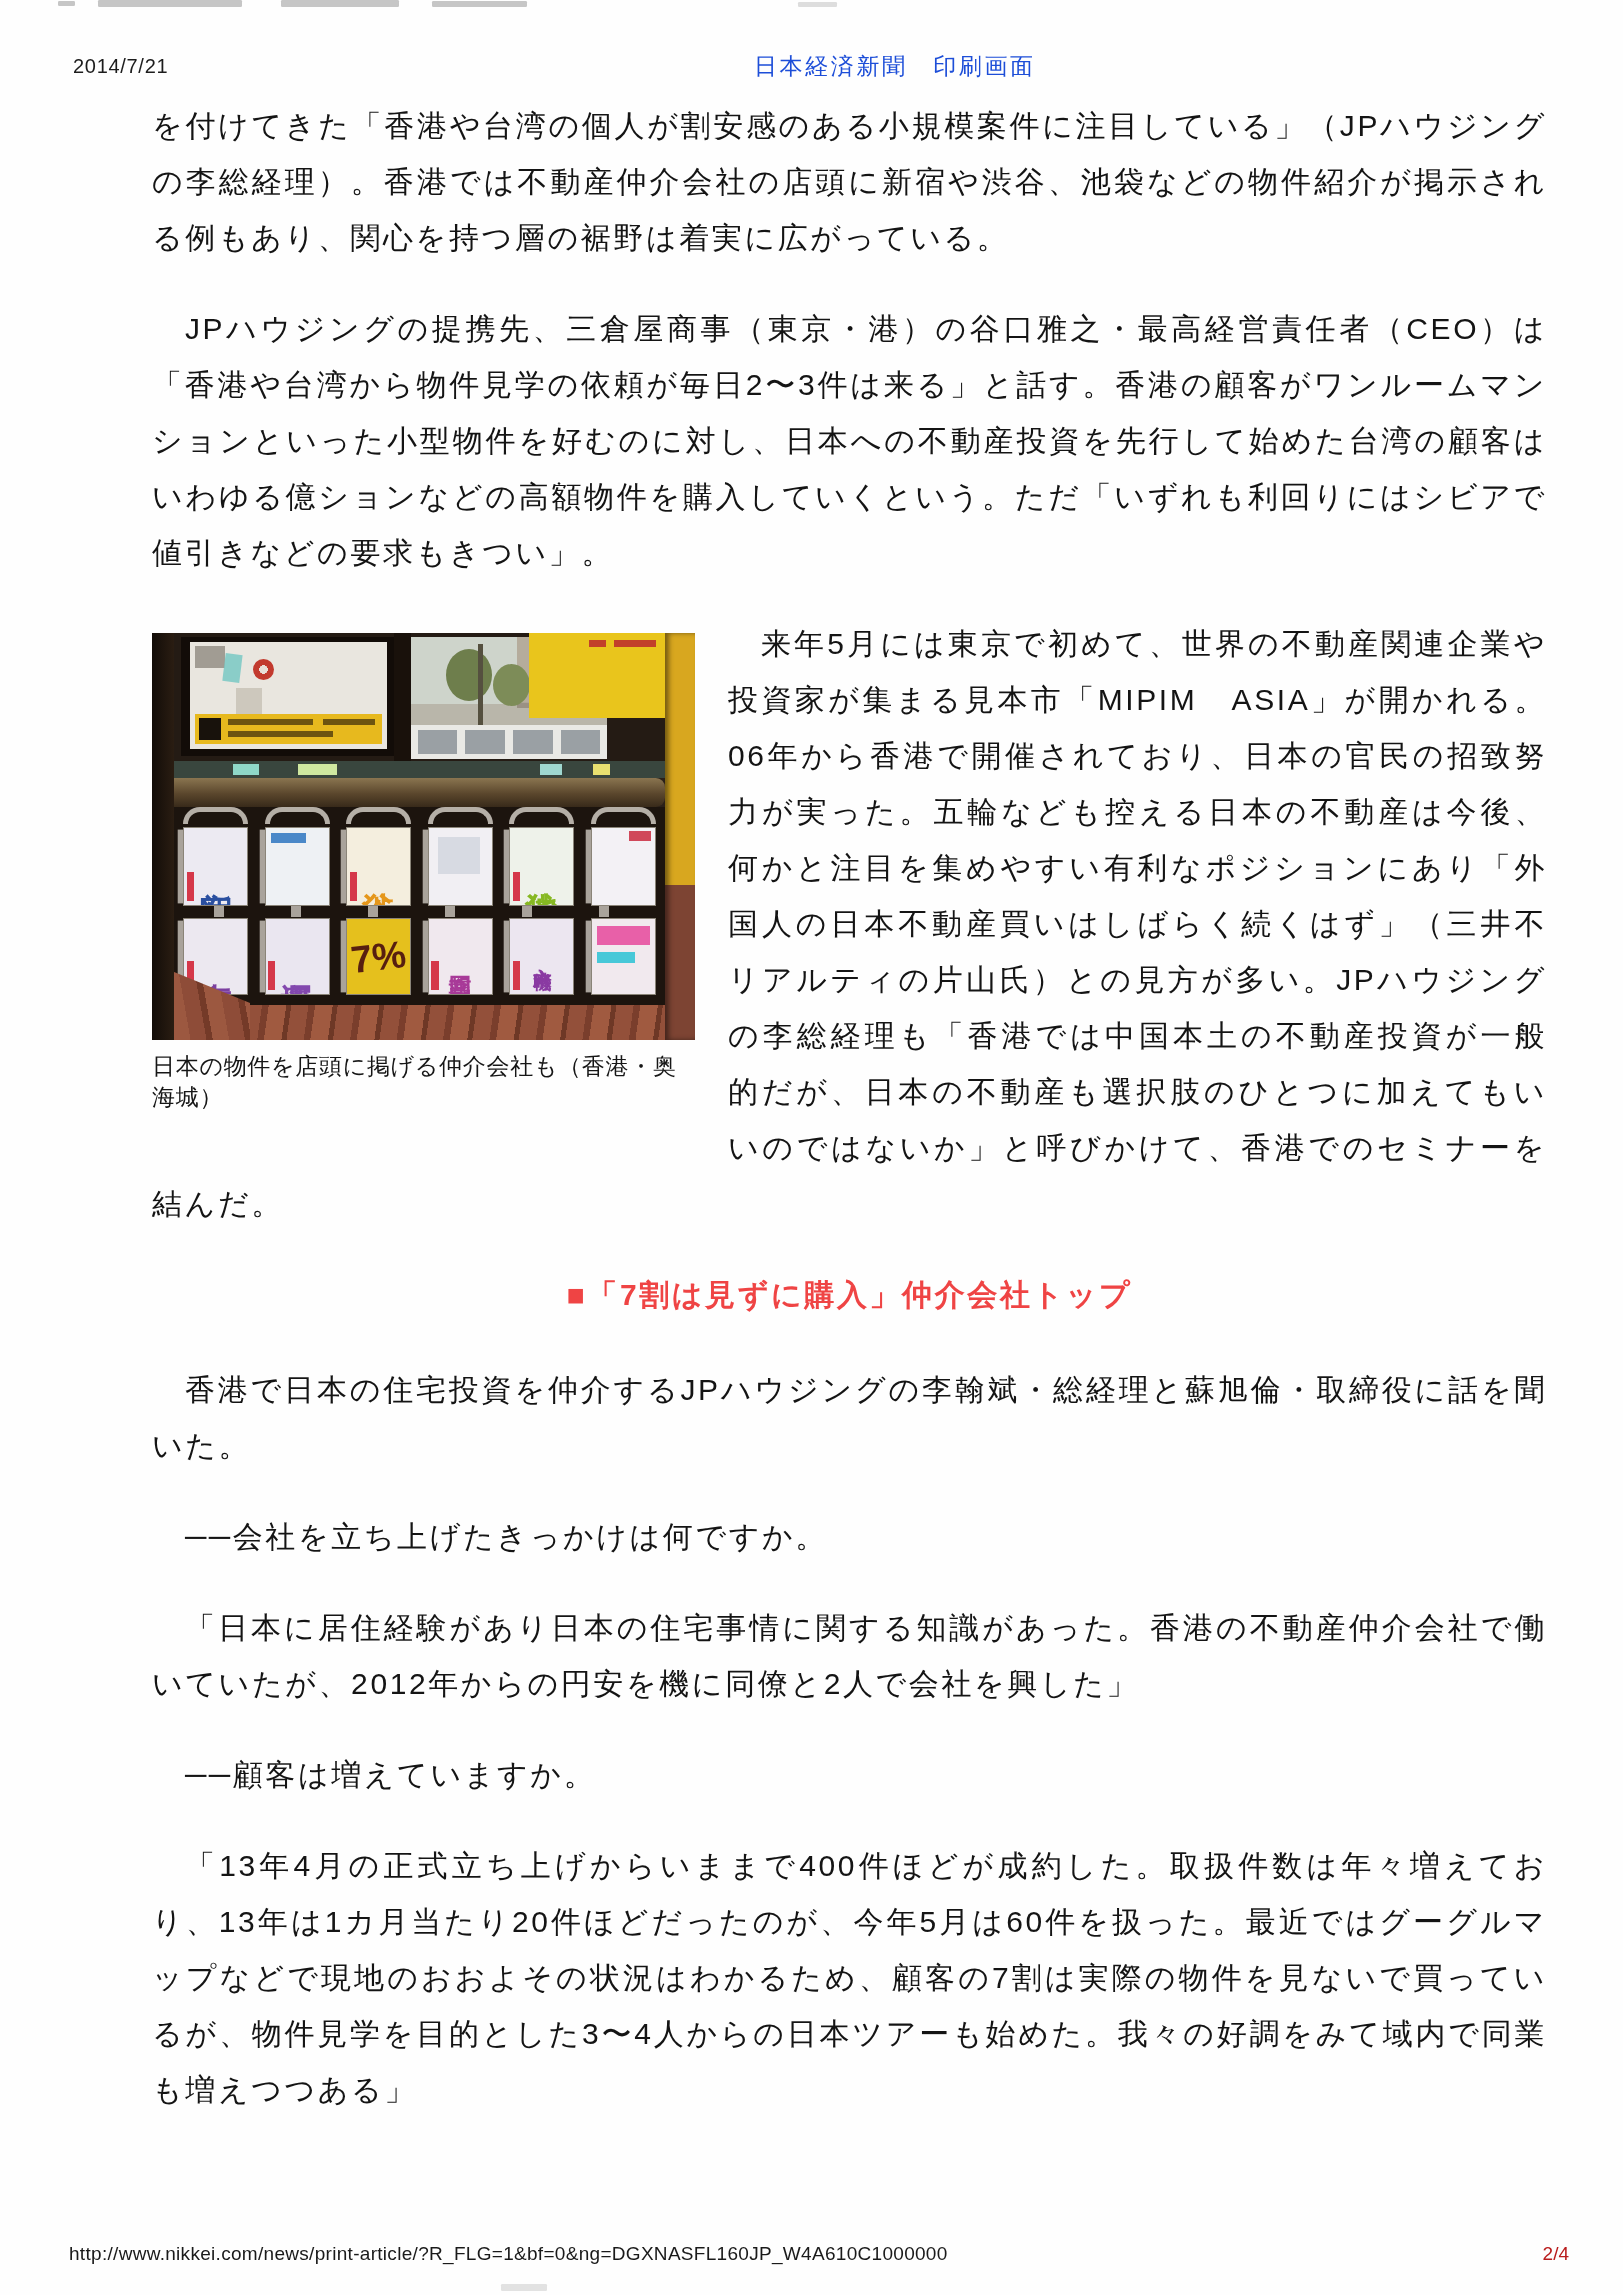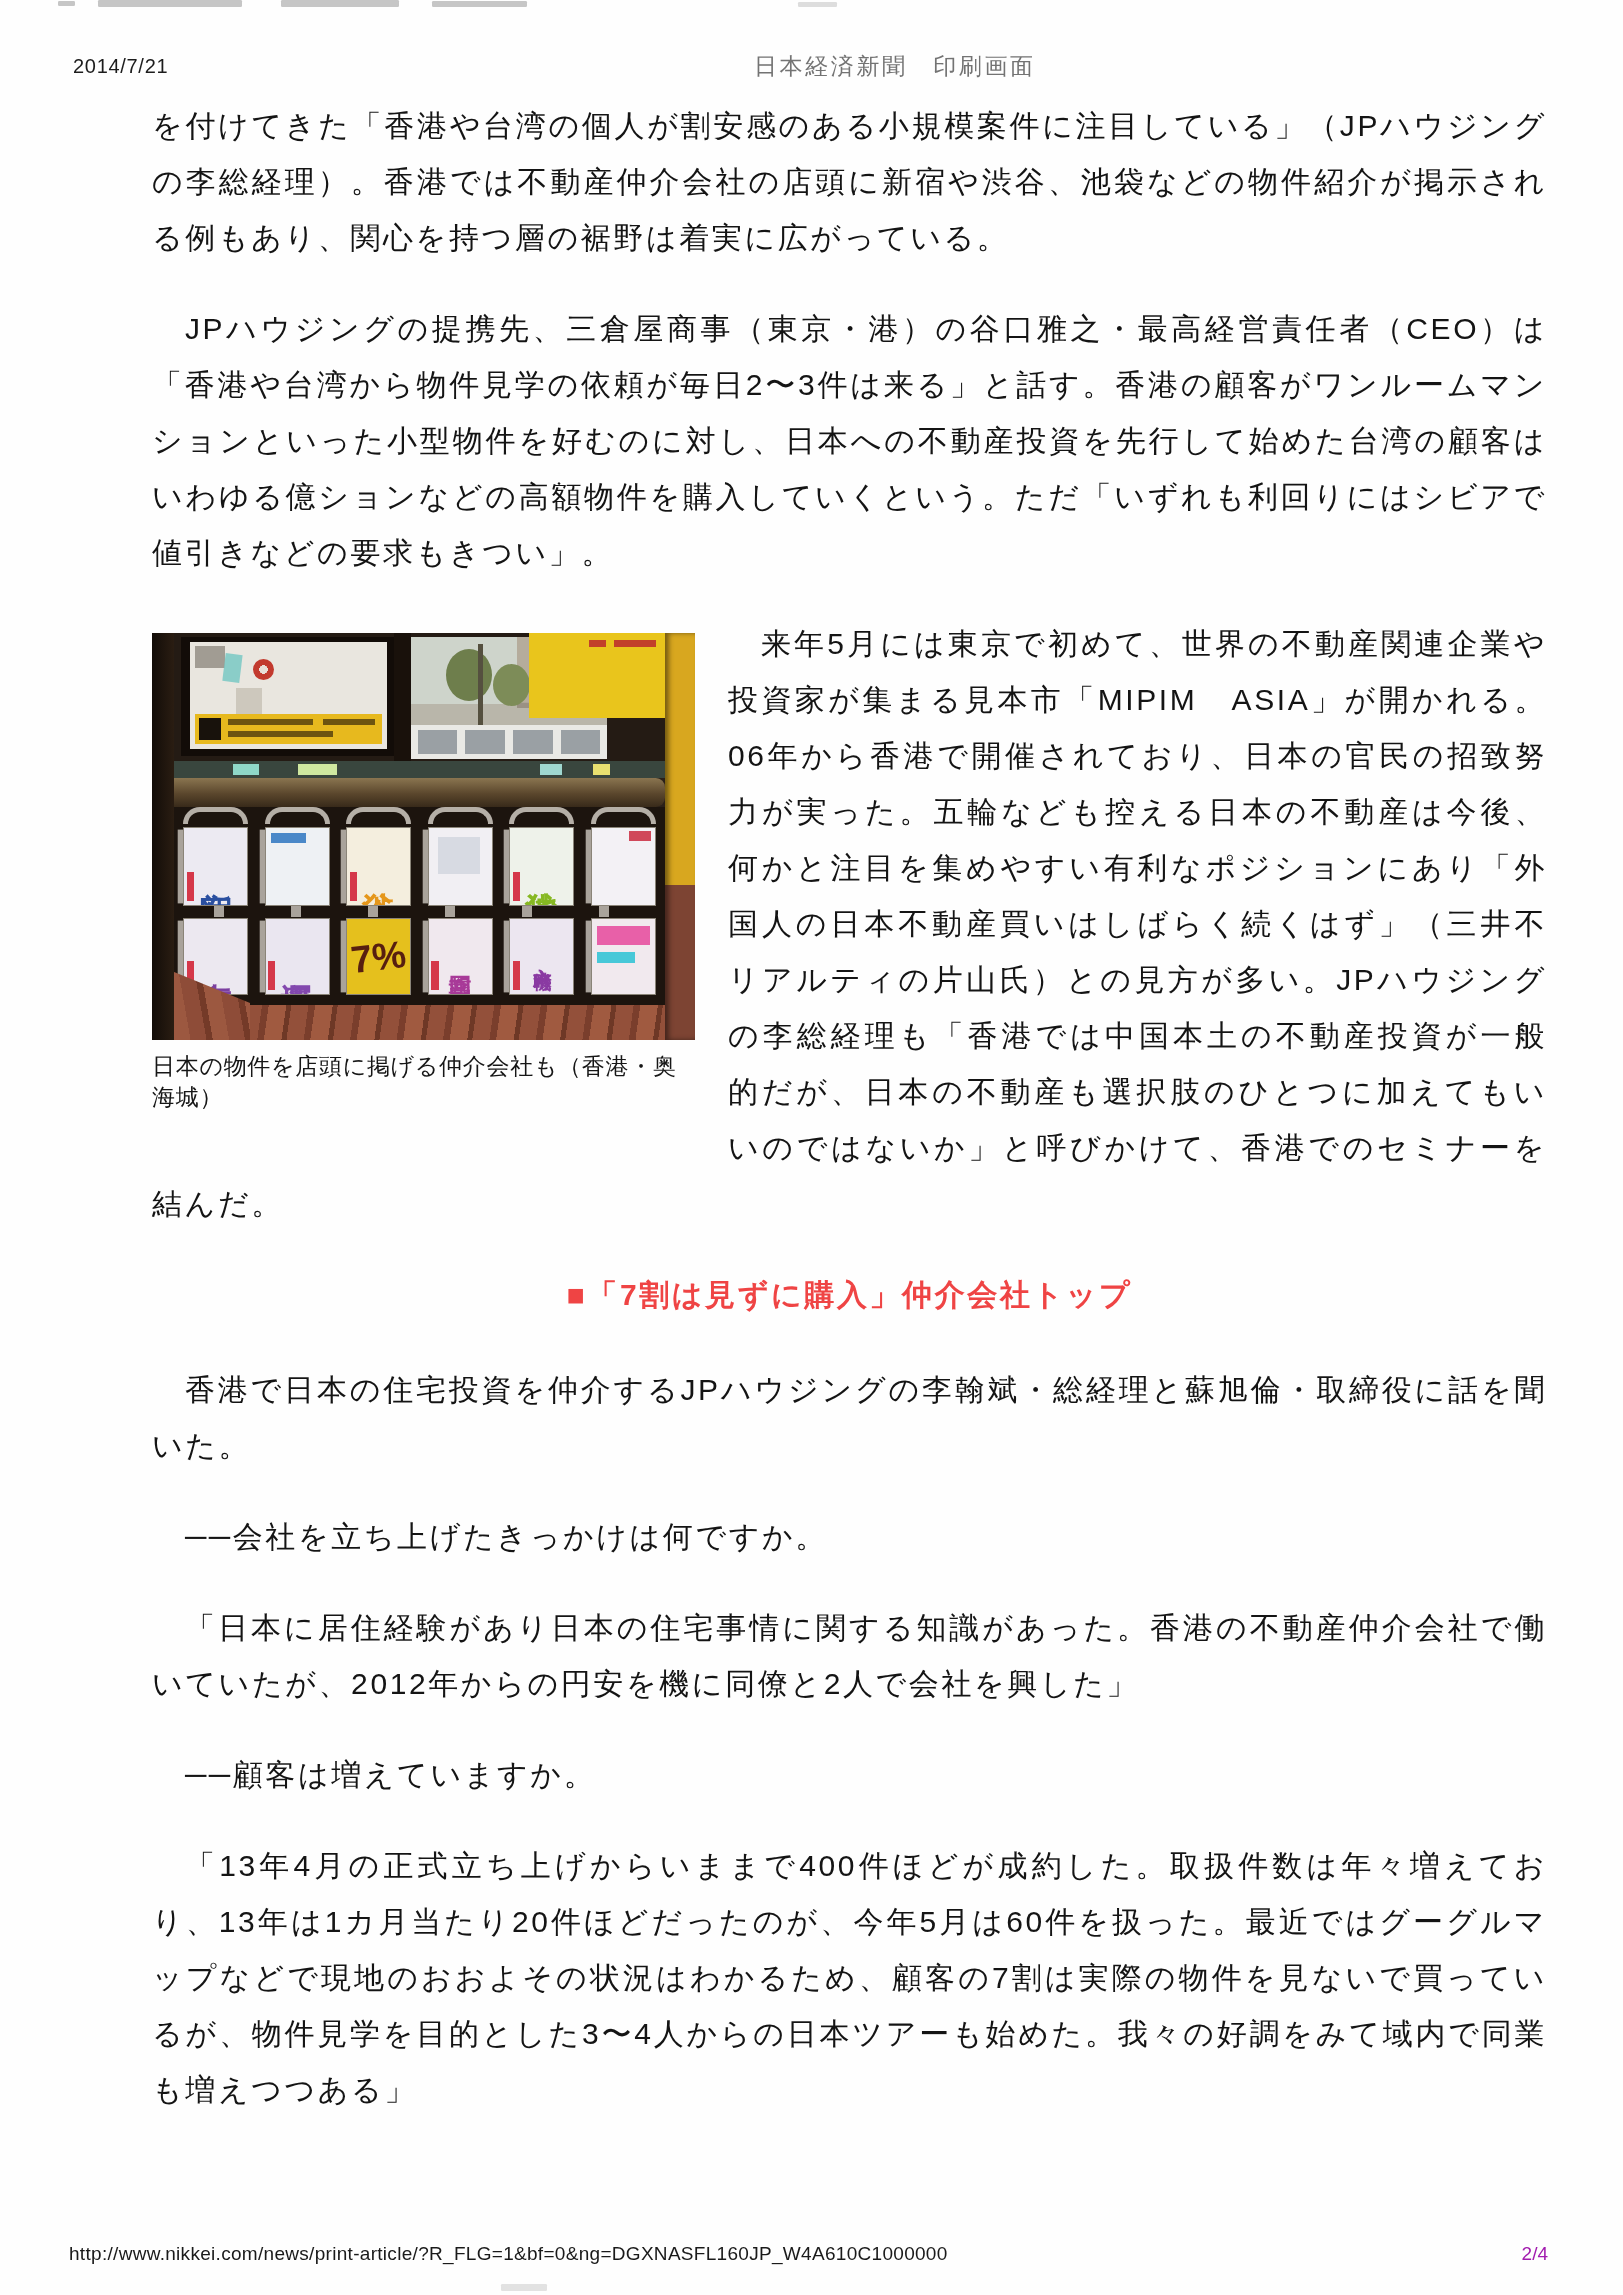--- a/index.html
+++ b/index.html
@@ -4,21 +4,21 @@
 <style>
   html,body{margin:0;padding:0;background:#ffffff;}
   body{width:1623px;height:2295px;position:relative;font-family:"Liberation Sans","DejaVu Sans",sans-serif;color:#111;}
   .page{position:absolute;inset:0;background:#fefefe;overflow:hidden;}
 
   
   .artifact{position:absolute;background:#c6c6c6;border-radius:1.3px;}
 
   
   .hdr-date{position:absolute;left:73px;top:55px;font-size:20px;letter-spacing:0.7px;color:#1c1c1c;}
-  .hdr-title{position:absolute;left:754px;top:51px;font-size:23px;letter-spacing:2.6px;color:#737373;}
+  .hdr-title{position:absolute;left:754px;top:51px;font-size:23px;letter-spacing:2.6px;color:#1d4ed8;}
 
   
   .content{position:absolute;left:152px;top:98px;width:1395px;}
   .content p{margin:0 0 35px 0;font-size:30px;line-height:56px;letter-spacing:2.6px;text-align:justify;color:#141414;}
   .content p.indent{text-indent:33px;}
   .subhead{margin:9.2px 0 39px 0;font-size:30px;line-height:56px;letter-spacing:2.6px;font-weight:600;color:#ef4444;text-align:center;}
 
   
   figure.photo-fig{float:left;width:543px;margin:17px 33px 9.2px 0;padding:0;}
   figcaption{margin-top:10.5px;font-size:23px;line-height:31px;letter-spacing:0.7px;color:#161616;text-align:left;}
@@ -83,21 +83,21 @@
   .c12::before{content:"";position:absolute;top:6.5px;left:5.2px;right:5.2px;height:19.6px;background:#e860a8;}
   .c12::after{content:"";position:absolute;top:33px;left:5.2px;width:38px;height:10.5px;background:#48c8d8;}
   .ph-stone{position:absolute;left:0;right:0;bottom:0;height:35px;
      background:repeating-linear-gradient(98deg,#93503a 0 17px,#7a3e2c 17px 23.6px,#a05a40 23.6px 41px,#6e3826 41px 46px);}
   .ph-stone-left{position:absolute;left:0;bottom:0;width:98px;height:77px;
      background:repeating-linear-gradient(80deg,#8e4c38 0 15.7px,#743a28 15.7px 22px,#9c5840 22px 38px);
      clip-path:polygon(0 0,100% 52%,100% 100%,0 100%);}
 
   
   .ftr-url{position:absolute;left:69px;top:2243px;font-size:19px;letter-spacing:0.3px;color:#1a1a1a;}
-  .ftr-page{position:absolute;right:75px;top:2243px;font-size:19px;color:#a21caf;}
+  .ftr-page{position:absolute;right:54px;top:2243px;font-size:19px;color:#b91c1c;}
 </style>
 </head>
 <body>
 
 <div class="page">
 
   <div class="artifact" style="left:58px;top:1.3px;width:17px;height:5.2px;"></div>
   <div class="artifact" style="left:98px;top:0;width:144px;height:6.5px;"></div>
   <div class="artifact" style="left:281px;top:0;width:118px;height:6.5px;"></div>
   <div class="artifact" style="left:432px;top:0.7px;width:95px;height:5.9px;"></div>

